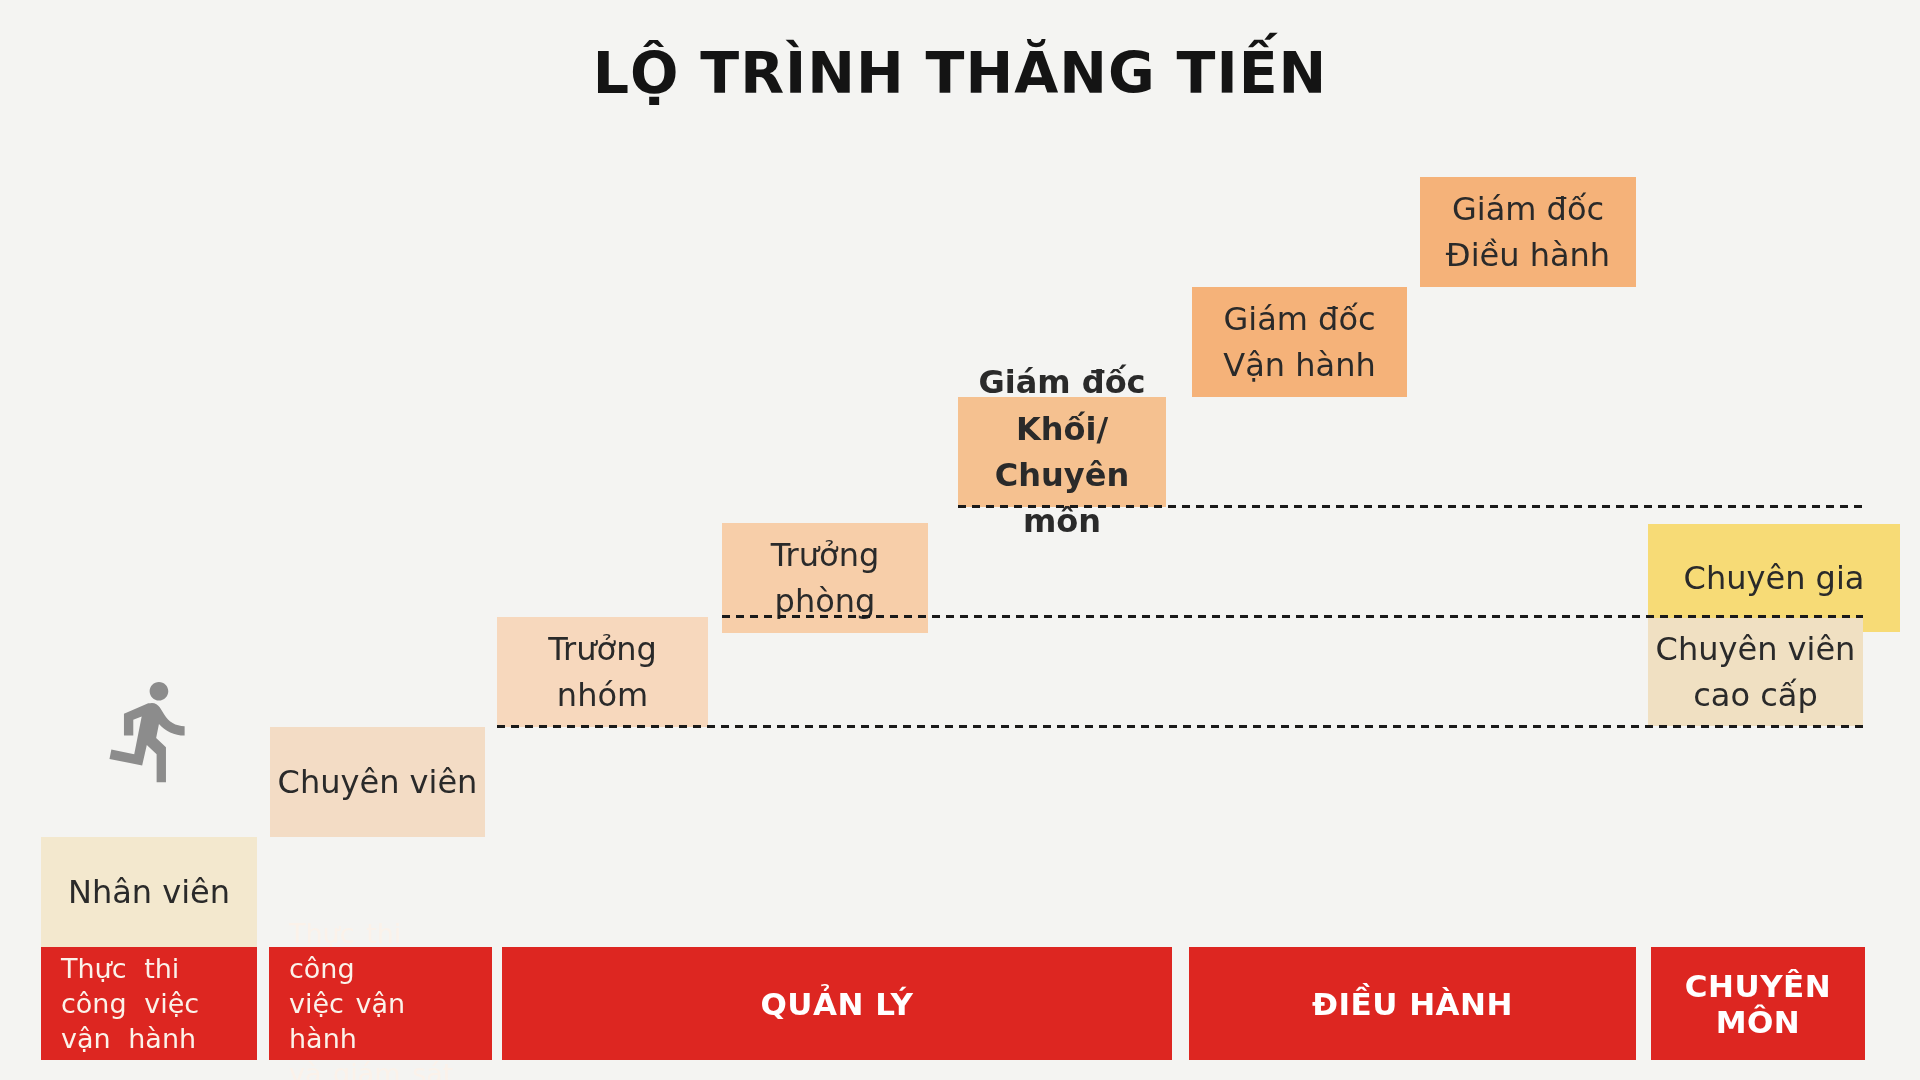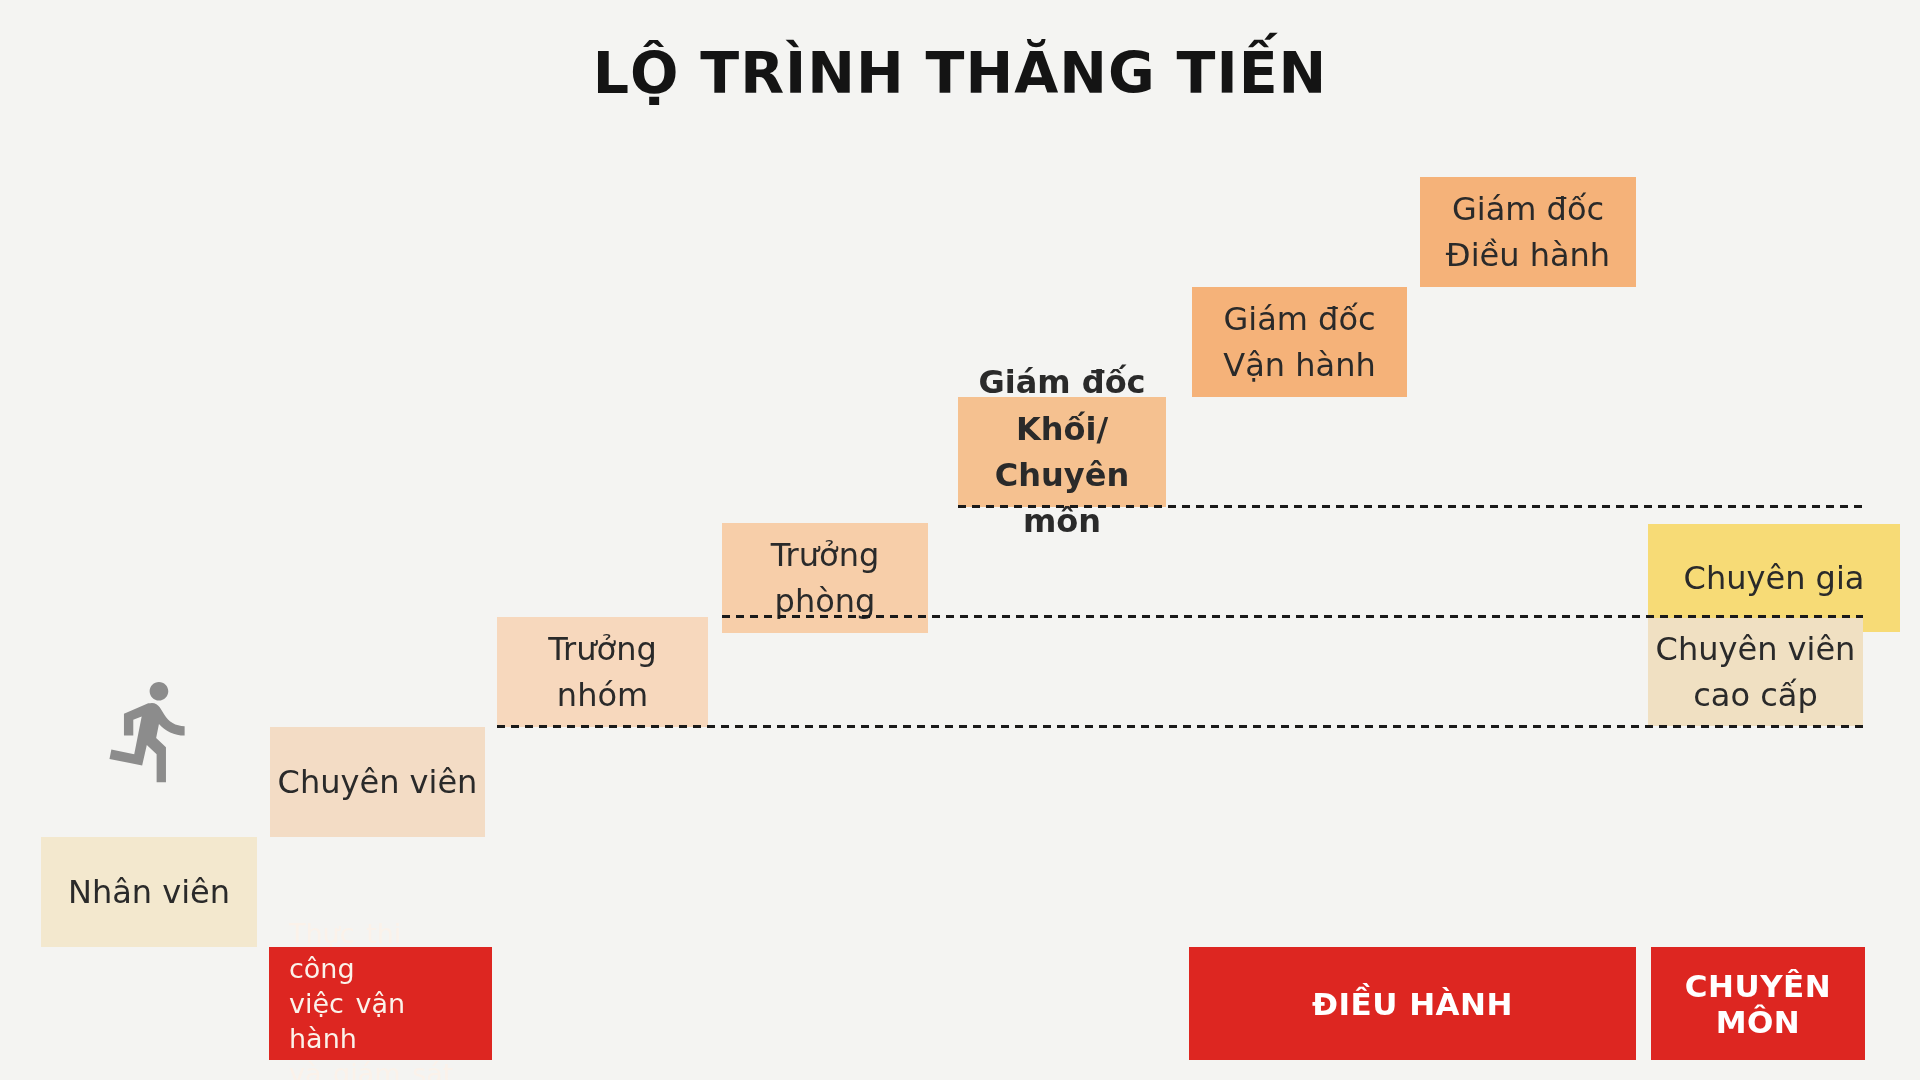--- a/index.html
+++ b/index.html
@@ -125,19 +125,23 @@
 Chuyên môn</div>
   <div class="box s6" style="background: rgb(245, 178, 121);">Giám đốc
 Vận hành</div>
   <div class="box s7" style="background: rgb(245, 178, 121);">Giám đốc
 Điều hành</div>
 
   <div class="box g1" style="background: rgb(247, 219, 118);">Chuyên gia</div>
   <div class="box g2" style="background: rgb(240, 224, 194);">Chuyên viên
 cao cấp</div>
 
+  <div class="band band-small b1" style="background: rgb(221, 38, 33);">Thực thi
+công việc
+vận hành</div>
   <div class="band band-small b2" style="background: rgb(221, 38, 33);">Thực thi công
 việc vận hành
 và giám sát</div>
+  <div class="band band-big b3" style="background: rgb(221, 38, 33);">QUẢN LÝ</div>
   <div class="band band-big b4" style="background: rgb(221, 38, 33);">ĐIỀU HÀNH</div>
   <div class="band band-big b5" style="background: rgb(221, 38, 33);">CHUYÊN MÔN</div>
 
 </div>
 
 </body></html>

